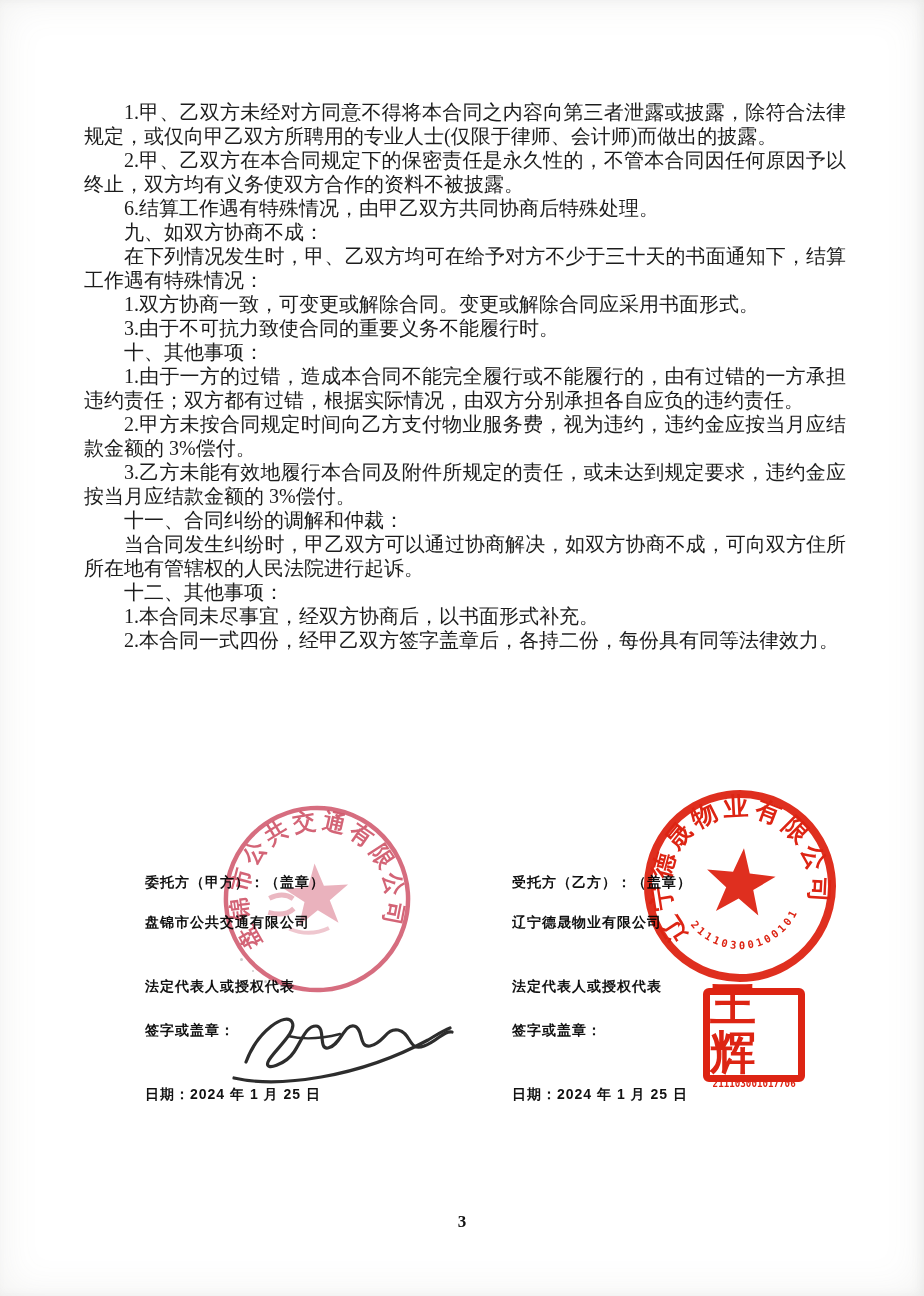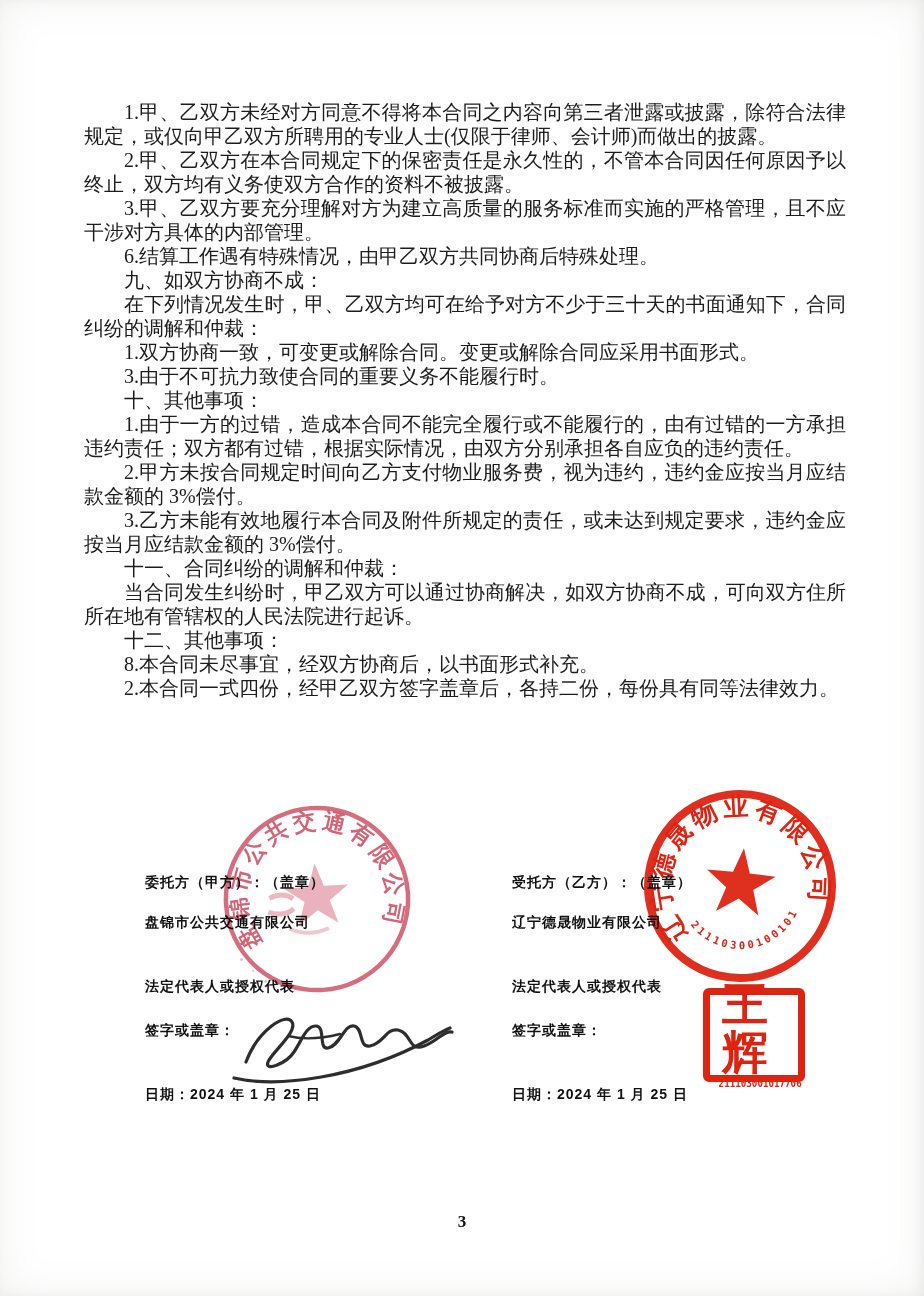--- a/index.html
+++ b/index.html
@@ -34,21 +34,20 @@
   .seal{position:absolute;mix-blend-mode:multiply;}
   .seal-a{left:218px;top:800px;width:198px;height:198px;}
   .seal-b{left:640px;top:786px;width:200px;height:200px;}
   .name-stamp{
     position:absolute;left:703px;top:988px;width:102px;height:94px;
     border:7px solid #dd2413;border-radius:6px;
     box-sizing:border-box;
     mix-blend-mode:multiply;
     display:flex;flex-direction:column;align-items:center;justify-content:center;
     background:rgba(255,255,255,0);
-    padding-left:12px;
   }
   .name-stamp .nm{
     font-family:"Liberation Serif", serif;
     font-weight:bold;font-size:46px;line-height:48px;color:#dd2413;letter-spacing:3px;
   }
   .name-stamp .num{
     font-family:"DejaVu Sans Mono", monospace;
     font-weight:bold;font-size:10px;line-height:10px;color:#dd2413;
     letter-spacing:0;transform:scaleX(0.92);margin-top:2px;
   }
@@ -68,34 +67,33 @@
   .seal text{font-family:"Liberation Serif", serif;}
 </style>
 </head>
 <body>
 
 <div class="page">
 
   <div class="clauses">
     <p>1.甲、乙双方未经对方同意不得将本合同之内容向第三者泄露或披露，除符合法律规定，或仅向甲乙双方所聘用的专业人士(仅限于律师、会计师)而做出的披露。</p>
     <p>2.甲、乙双方在本合同规定下的保密责任是永久性的，不管本合同因任何原因予以终止，双方均有义务使双方合作的资料不被披露。</p>
-    <p>3.甲、乙双方要充分理解对方为建立高质量的服务标准而实施的严格管理，且不应干涉对方具体的内部管理。</p>
     <p>6.结算工作遇有特殊情况，由甲乙双方共同协商后特殊处理。</p>
     <p>九、如双方协商不成：</p>
-    <p>在下列情况发生时，甲、乙双方均可在给予对方不少于三十天的书面通知下，合同纠纷的调解和仲裁：</p>
+    <p>在下列情况发生时，甲、乙双方均可在给予对方不少于三十天的书面通知下，结算工作遇有特殊情况：</p>
     <p>1.双方协商一致，可变更或解除合同。变更或解除合同应采用书面形式。</p>
     <p>3.由于不可抗力致使合同的重要义务不能履行时。</p>
     <p>十、其他事项：</p>
     <p>1.由于一方的过错，造成本合同不能完全履行或不能履行的，由有过错的一方承担违约责任；双方都有过错，根据实际情况，由双方分别承担各自应负的违约责任。</p>
     <p>2.甲方未按合同规定时间向乙方支付物业服务费，视为违约，违约金应按当月应结款金额的 3%偿付。</p>
     <p>3.乙方未能有效地履行本合同及附件所规定的责任，或未达到规定要求，违约金应按当月应结款金额的 3%偿付。</p>
     <p>十一、合同纠纷的调解和仲裁：</p>
     <p>当合同发生纠纷时，甲乙双方可以通过协商解决，如双方协商不成，可向双方住所所在地有管辖权的人民法院进行起诉。</p>
     <p>十二、其他事项：</p>
-    <p>8.本合同未尽事宜，经双方协商后，以书面形式补充。</p>
+    <p>1.本合同未尽事宜，经双方协商后，以书面形式补充。</p>
     <p>2.本合同一式四份，经甲乙双方签字盖章后，各持二份，每份具有同等法律效力。</p>
   </div>
 
   <div class="sig-col col-a">
     <div class="row-role">委托方（甲方）：（盖章）</div>
     <div class="row-company">盘锦市公共交通有限公司</div>
     <div class="row-rep">法定代表人或授权代表</div>
     <div class="row-sign">签字或盖章：</div>
     <div class="row-date">日期：2024 年 1 月 25 日</div>
   </div>

